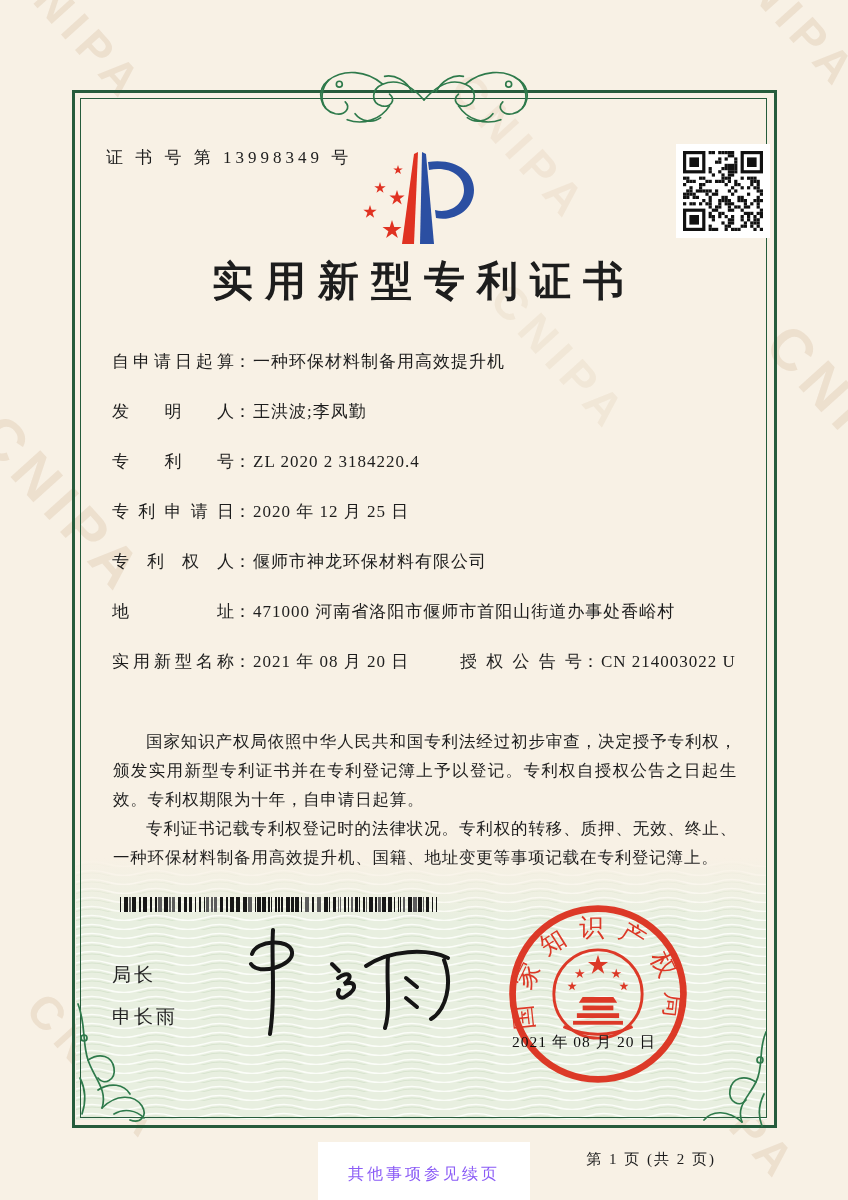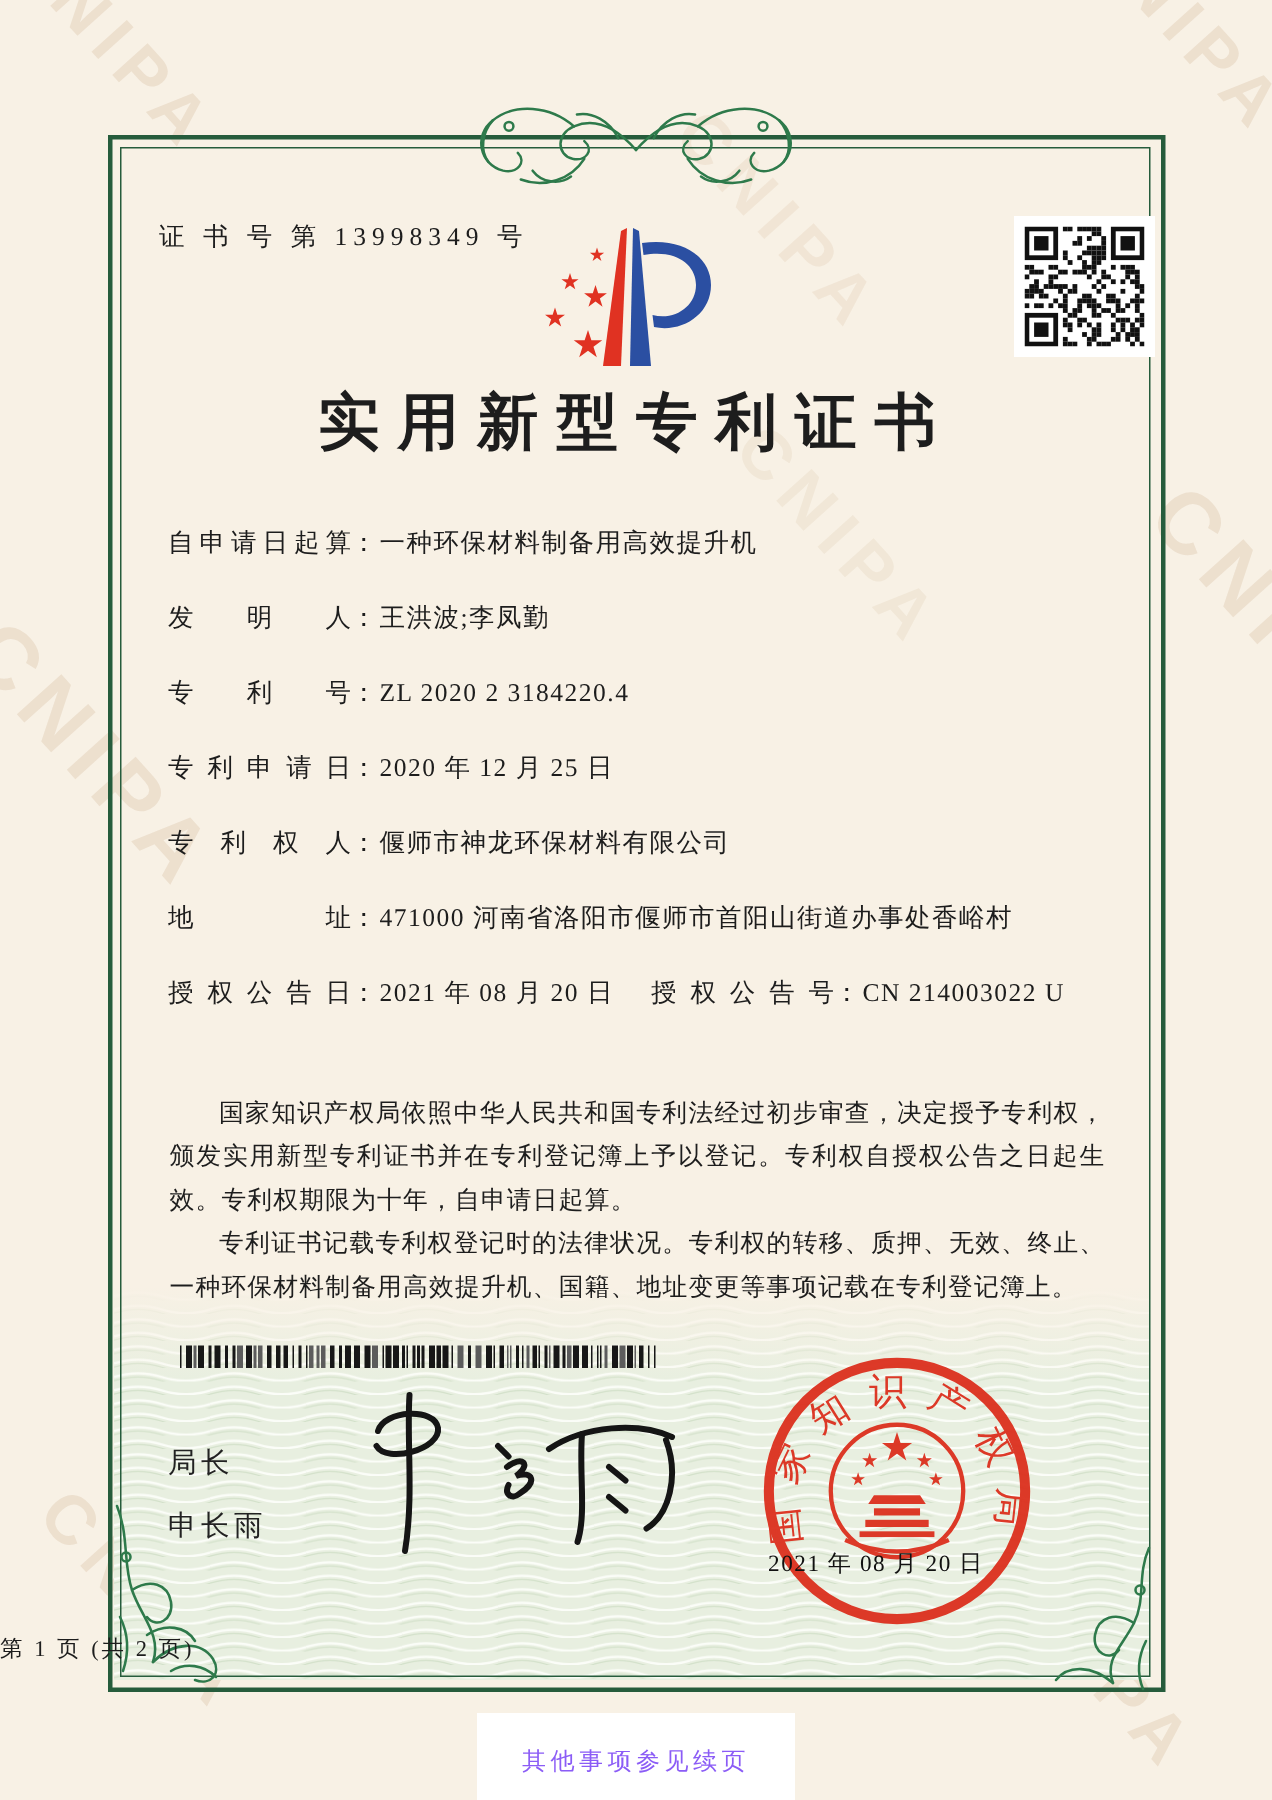--- a/index.html
+++ b/index.html
@@ -40,39 +40,39 @@
   .qr-box{left:676px;top:144px;width:94px;height:94px;background:#fff;padding:7px;box-sizing:border-box;}
 
   .title{left:0;top:254px;width:848px;text-align:center;
     font-size:41px;font-weight:bold;letter-spacing:12px;}
 
   .fields{left:112px;top:350px;width:640px;font-size:17px;}
   .field-row{height:50px;line-height:24px;position:relative;white-space:nowrap;}
   .flabel{display:inline-block;width:122px;text-align:justify;text-align-last:justify;vertical-align:top;}
   .colon{display:inline-block;}
   .fvalue{margin-left:2px;letter-spacing:1px;text-align:right;}
-  .pair2{position:absolute;left:322px;top:0;}
+  .pair2{position:absolute;left:348px;top:0;}
 
   .paras{left:113px;top:700px;width:624px;font-size:16.5px;line-height:1.75;
     text-align:justify;letter-spacing:0.8px;margin-top:28px;}
   .paras p{margin:0;text-indent:2em;}
 
   .barcode{left:120px;top:897px;width:320px;height:15px;position:absolute;}
 
   .officer{left:112px;font-family:"Liberation Sans","DejaVu Sans",sans-serif;
     font-size:19px;letter-spacing:3px;color:#222;}
   .officer-title{top:962px;}
   .officer-name{top:1004px;}
 
   .signature{left:228px;top:922px;width:236px;height:122px;}
 
   .seal{left:502px;top:898px;width:192px;height:192px;}
   .seal-date{left:512px;top:1032px;width:180px;font-size:15.5px;letter-spacing:1px;color:#111;white-space:nowrap;}
 
-  .page-info{left:0;top:1090px;width:716px;text-align:left;font-size:15px;letter-spacing:2px;}
+  .page-info{left:0;top:1150px;width:716px;text-align:right;font-size:15px;letter-spacing:2px;}
 
   .cont-note{left:50%;transform:translateX(-50%);top:1142px;background:#ffffff;
     padding:22px 30px;font-size:16px;letter-spacing:3px;color:#8b5cf6;}
 
   .ornament{color:var(--ornament-green,#2e7a4b);}
   .orn-top{left:296px;top:58px;width:256px;height:80px;}
   .orn-bl{left:72px;top:998px;width:96px;height:128px;}
   .orn-br{left:678px;top:1030px;width:96px;height:100px;}
 </style>
 </head>
@@ -391,21 +391,21 @@
   <div class="field-row">
     <span class="flabel">专利申请日</span><span class="colon">：</span><span class="fvalue">2020 年 12 月 25 日</span>
   </div>
   <div class="field-row">
     <span class="flabel">专利权人</span><span class="colon">：</span><span class="fvalue">偃师市神龙环保材料有限公司</span>
   </div>
   <div class="field-row">
     <span class="flabel">地址</span><span class="colon">：</span><span class="fvalue">471000 河南省洛阳市偃师市首阳山街道办事处香峪村</span>
   </div>
   <div class="field-row">
-    <span class="flabel">授权公告日</span><span class="colon">：</span><span class="fvalue">2021 年 08 月 20 日</span>
+    <span class="flabel">实用新型名称</span><span class="colon">：</span><span class="fvalue">2021 年 08 月 20 日</span>
     <span class="pair2">
       <span class="flabel">授权公告号</span><span class="colon">：</span><span class="fvalue">CN 214003022 U</span>
     </span>
   </div>
 </div>
 
 <div class="abs paras">
   <p>国家知识产权局依照中华人民共和国专利法经过初步审查，决定授予专利权，颁发实用新型专利证书并在专利登记簿上予以登记。专利权自授权公告之日起生效。专利权期限为十年，自申请日起算。</p>
   <p>专利证书记载专利权登记时的法律状况。专利权的转移、质押、无效、终止、一种环保材料制备用高效提升机、国籍、地址变更等事项记载在专利登记簿上。</p>
 </div>

